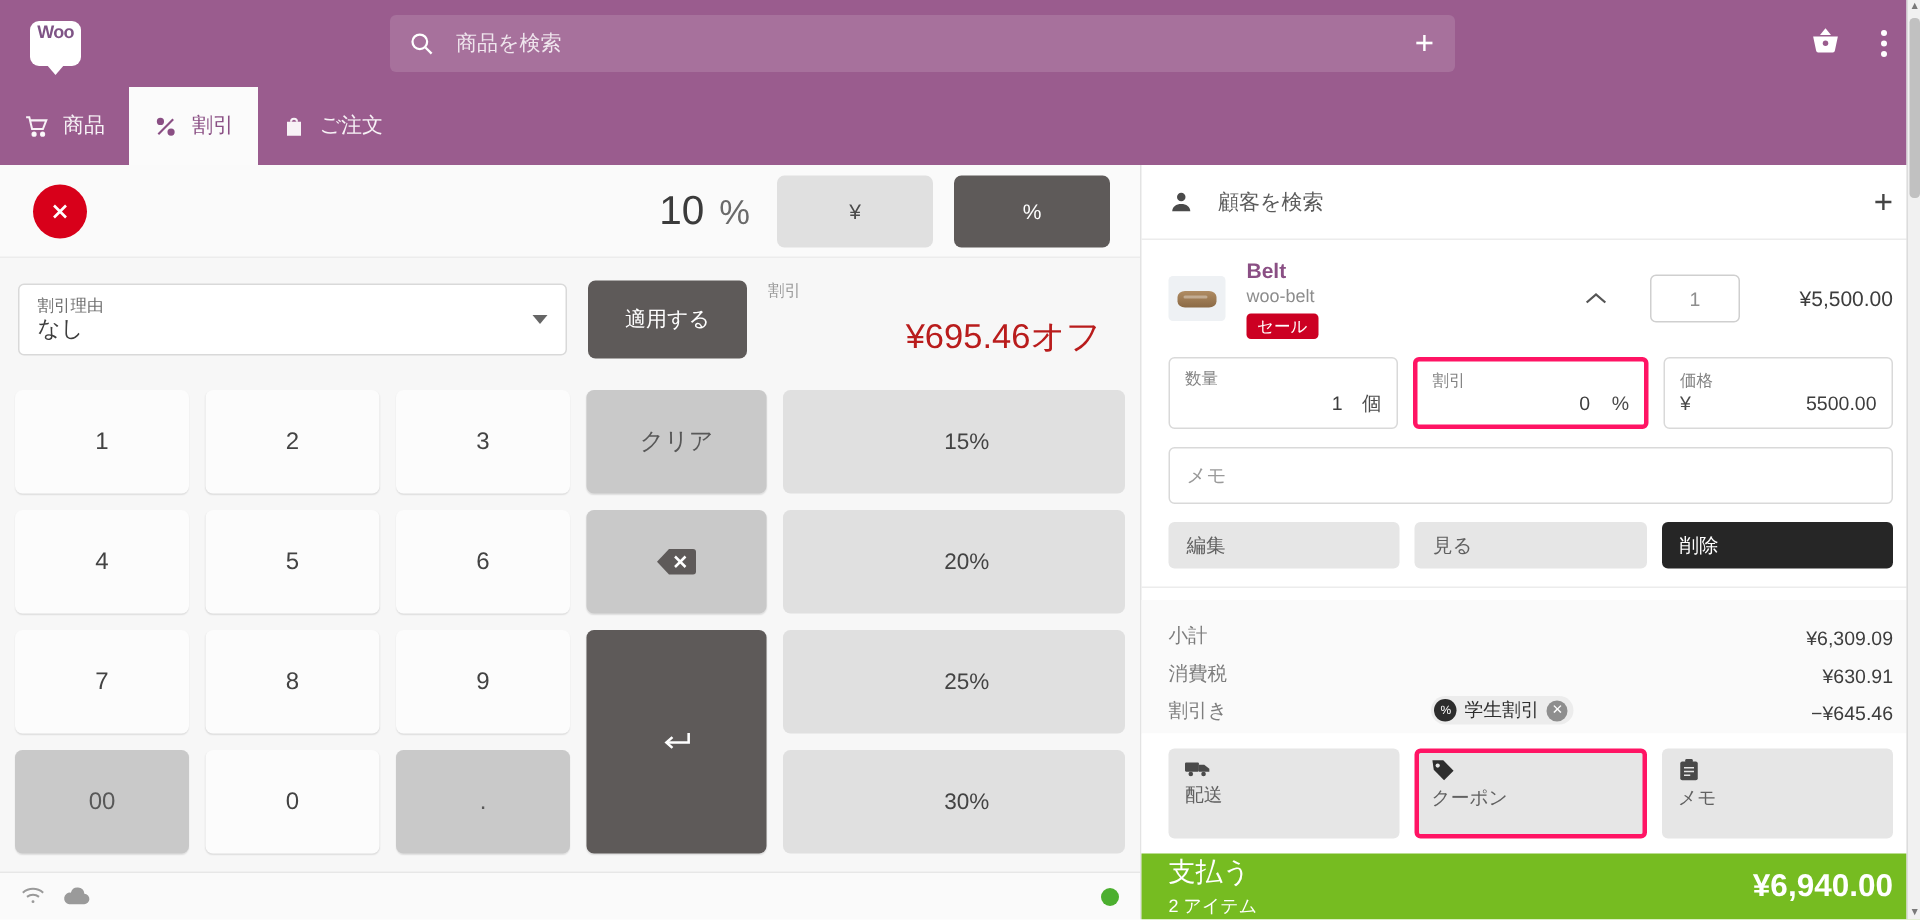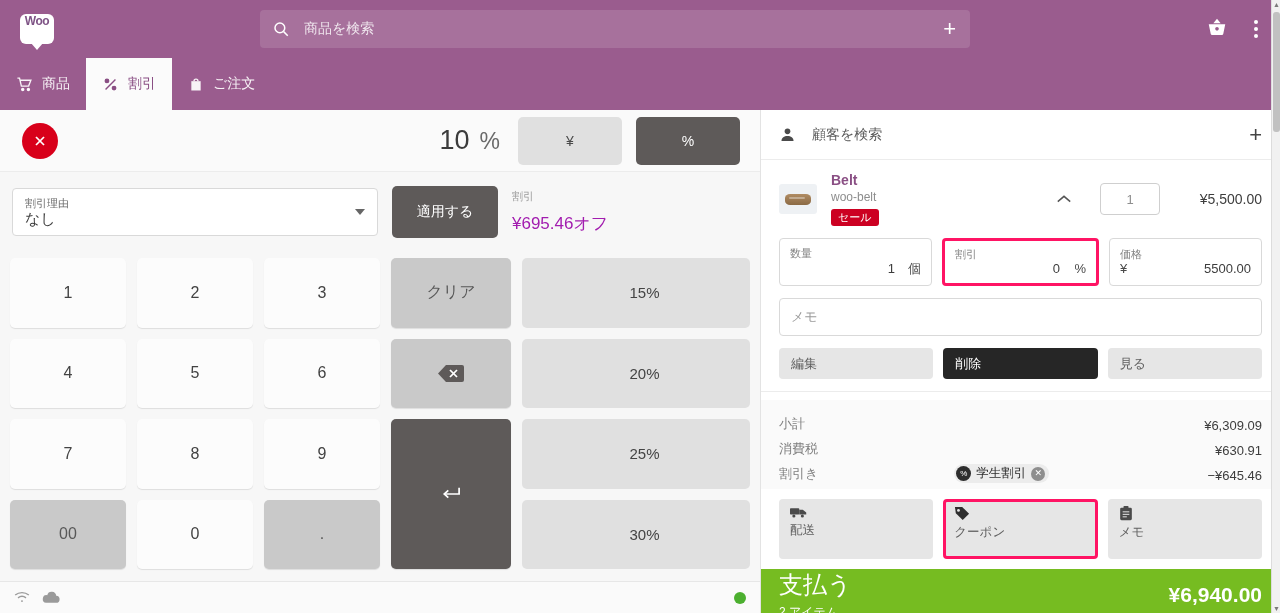--- a/index.html
+++ b/index.html
@@ -94,21 +94,21 @@
     width: 0; height: 0; border-left: 5px solid transparent;
     border-right: 5px solid transparent; border-top: 6px solid #666;
   }
   .apply-btn {
     width: 106px; height: 52px; background: #5e5a59; color: #fff;
     border-radius: 5px; display: flex; align-items: center; justify-content: center;
     font-size: 14px;
   }
   .off-block { display: flex; flex-direction: column; flex: 1; }
   .off-block .cap { font-size: 11px; color: #9b9b9b; margin-bottom: 8px; }
-  .off-block .amt { font-size: 17px; color: #a21caf; padding-right: 14px; }
+  .off-block .amt { font-size: 23px; color: #b91c1c; text-align: right; padding-right: 14px; }
 
   
   .keypad {
     flex: 1; display: grid; grid-template-columns: repeat(3, 116px) 120px 1fr;
     grid-template-rows: repeat(4, 1fr); gap: 11px; padding: 8px 10px 12px 10px;
     align-content: start;
   }
   .key {
     border-radius: 5px; display: flex; align-items: center; justify-content: center;
     font-size: 16px; color: #434343; background: #fcfcfc;
@@ -217,21 +217,21 @@
     padding: 7px 11px; display: flex; flex-direction: column; gap: 3px;
   }
   .bact.hl { border: 3px solid #ff1464; padding: 4px 8px; }
   .bact .t { font-size: 12.5px; color: #616161; }
 
   .paybar {
     background: #76bc21; height: 62px; display: flex; align-items: center;
     padding: 0 18px; position: relative;
   }
   .paybar .pl { display: flex; flex-direction: column; gap: 3px; }
-  .paybar .p1 { font-size: 24px; color: #fff; }
+  .paybar .p1 { font-size: 18px; color: #fff; }
   .paybar .p2 { font-size: 12px; color: #fff; }
   .paybar .ptotal { margin-left: auto; font-size: 21px; color: #fff; font-weight: 700; }
 
   
   .vscroll {
     position: absolute; right: 0; top: 0; width: 9px; height: 613px;
     background: #f1f1f1; border-left: 1px solid #dcdcdc; z-index: 20;
   }
   .vscroll .thumbbar {
     position: absolute; top: 12px; left: 1px; width: 7px; height: 120px;
@@ -449,22 +449,22 @@
             <span class="left-u">¥</span>
             <span class="v">5500.00</span>
           </span>
         </div>
       </div>
 
       <div class="memo">メモ</div>
 
       <div class="act-row">
         <div class="act">編集</div>
+        <div class="act">見る</div>
         <div class="act dark">削除</div>
-        <div class="act">見る</div>
       </div>
 
       <div class="row2-peek">
         <div class="thumb2"></div>
         <div class="qty2"></div>
         <div class="pr2"></div>
       </div>
 
       <div class="totals">
         <div class="trow">

